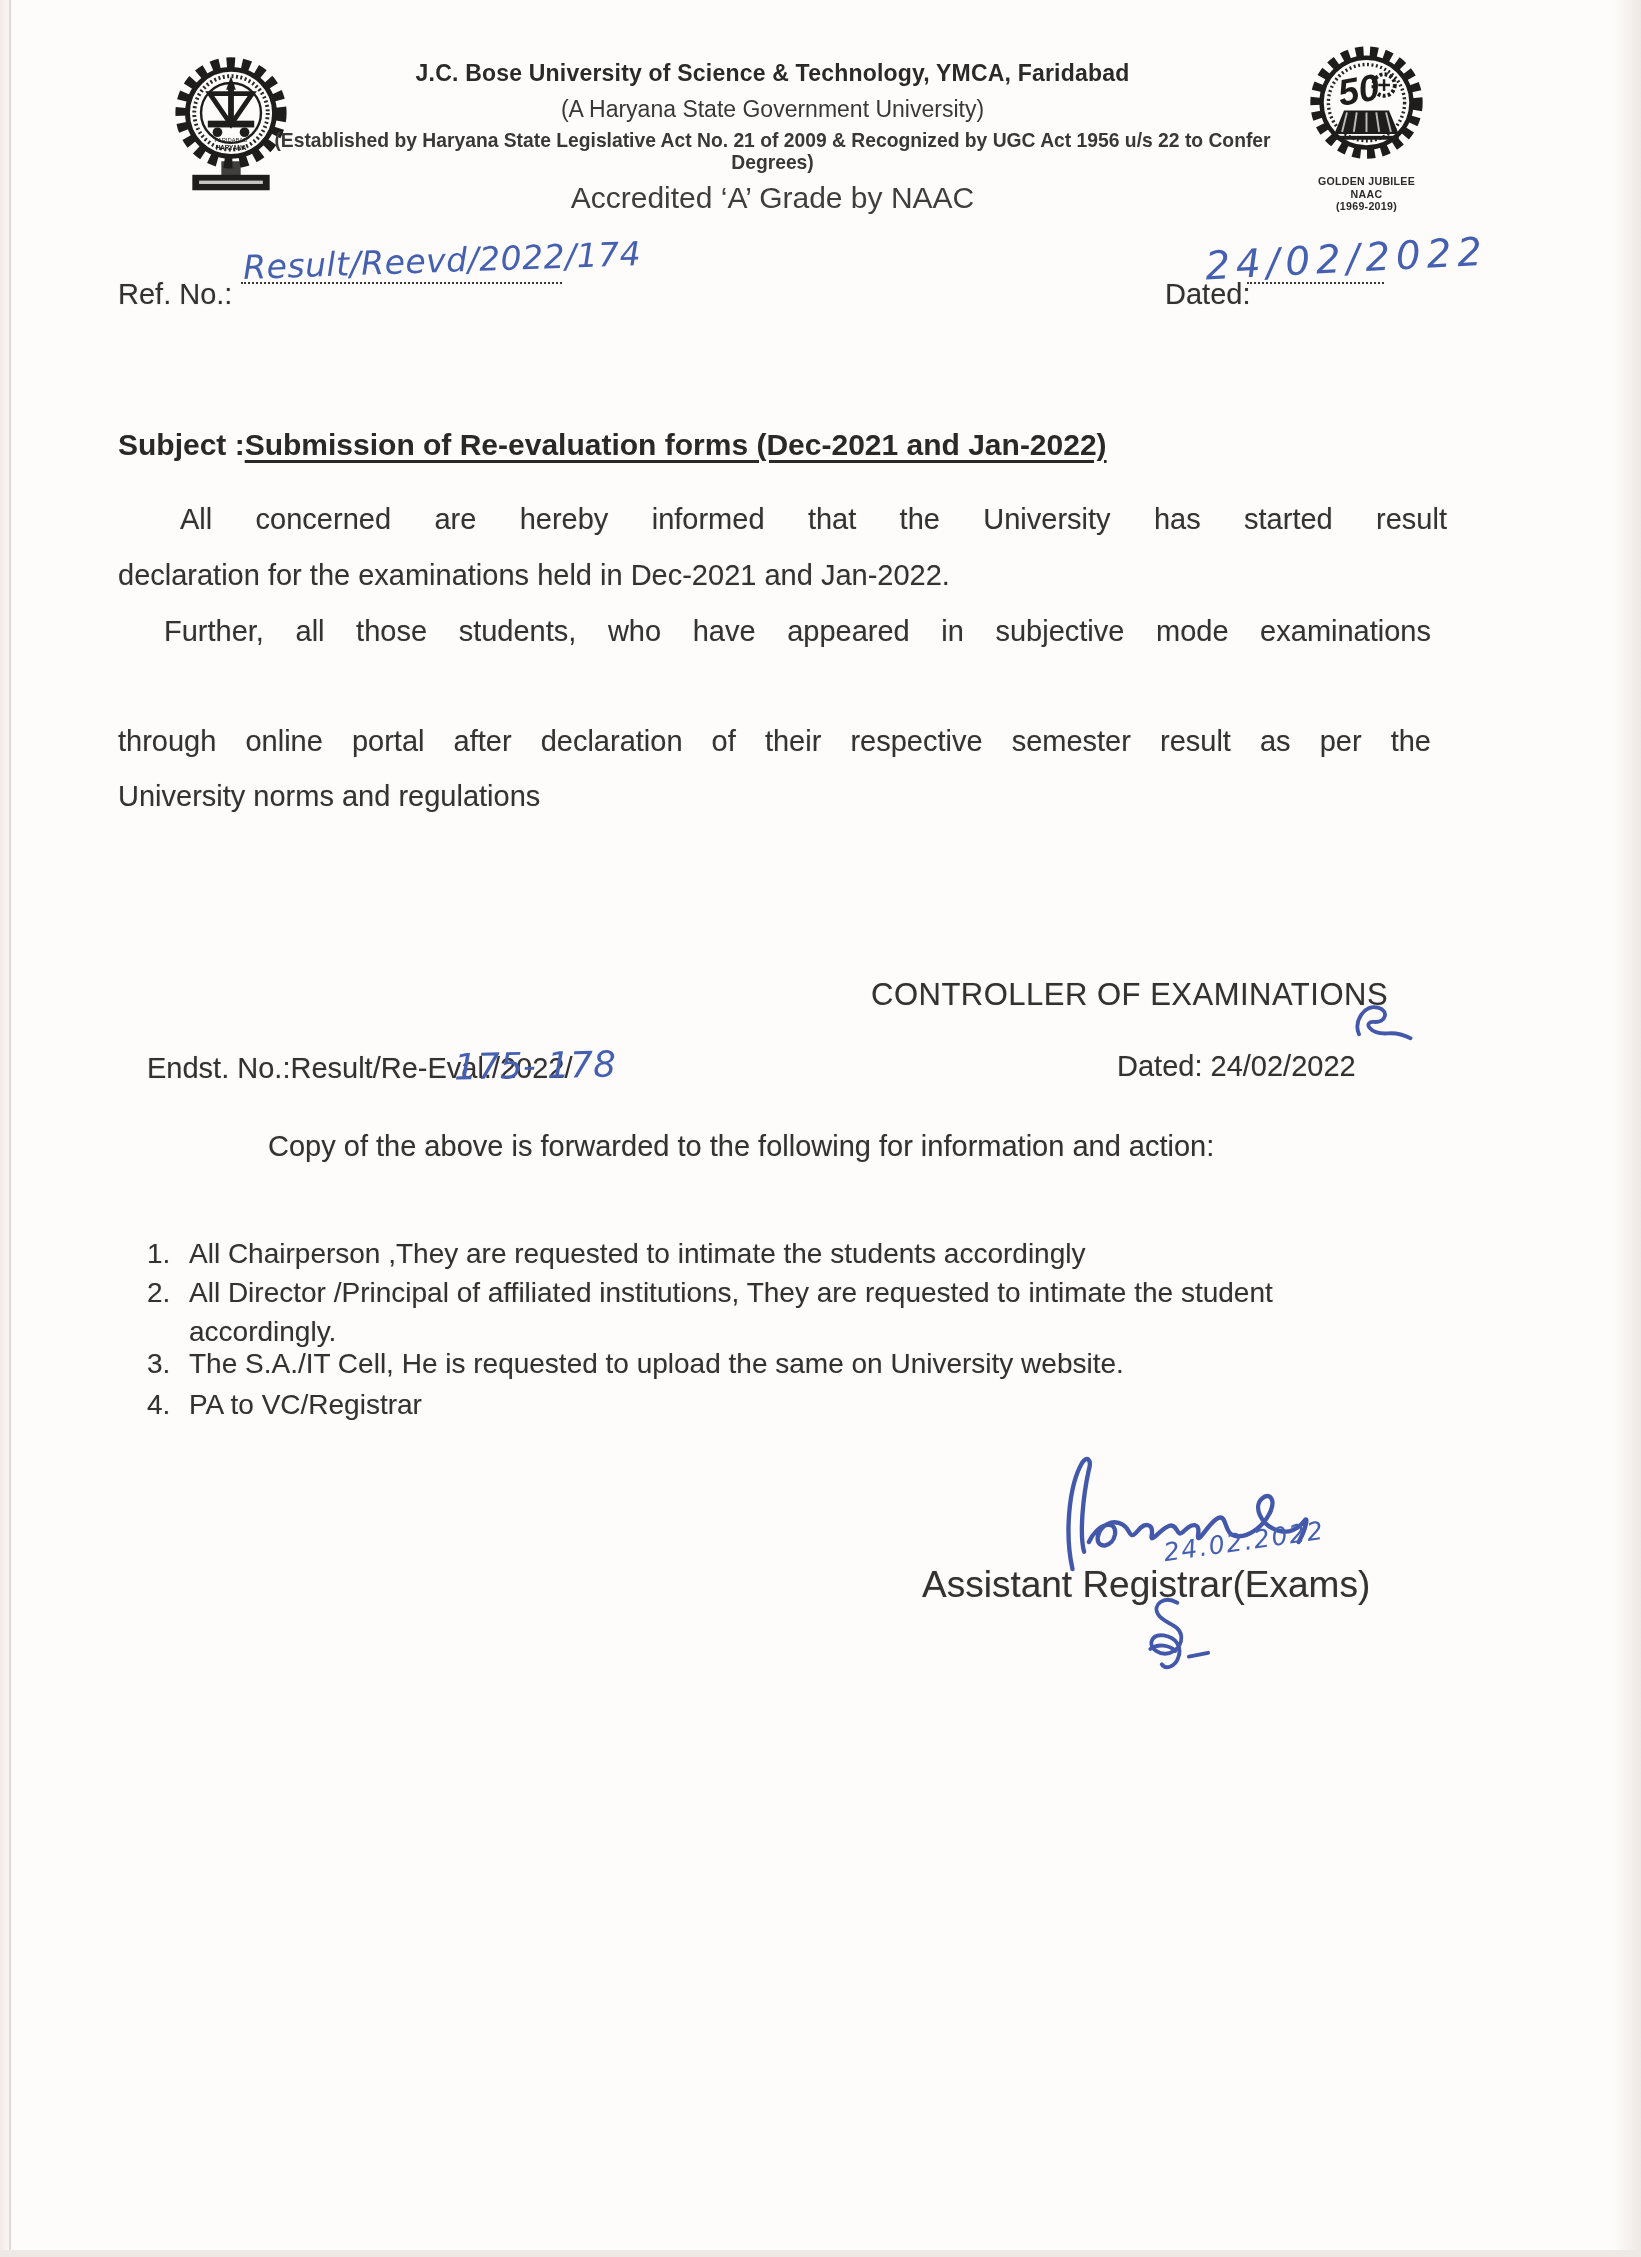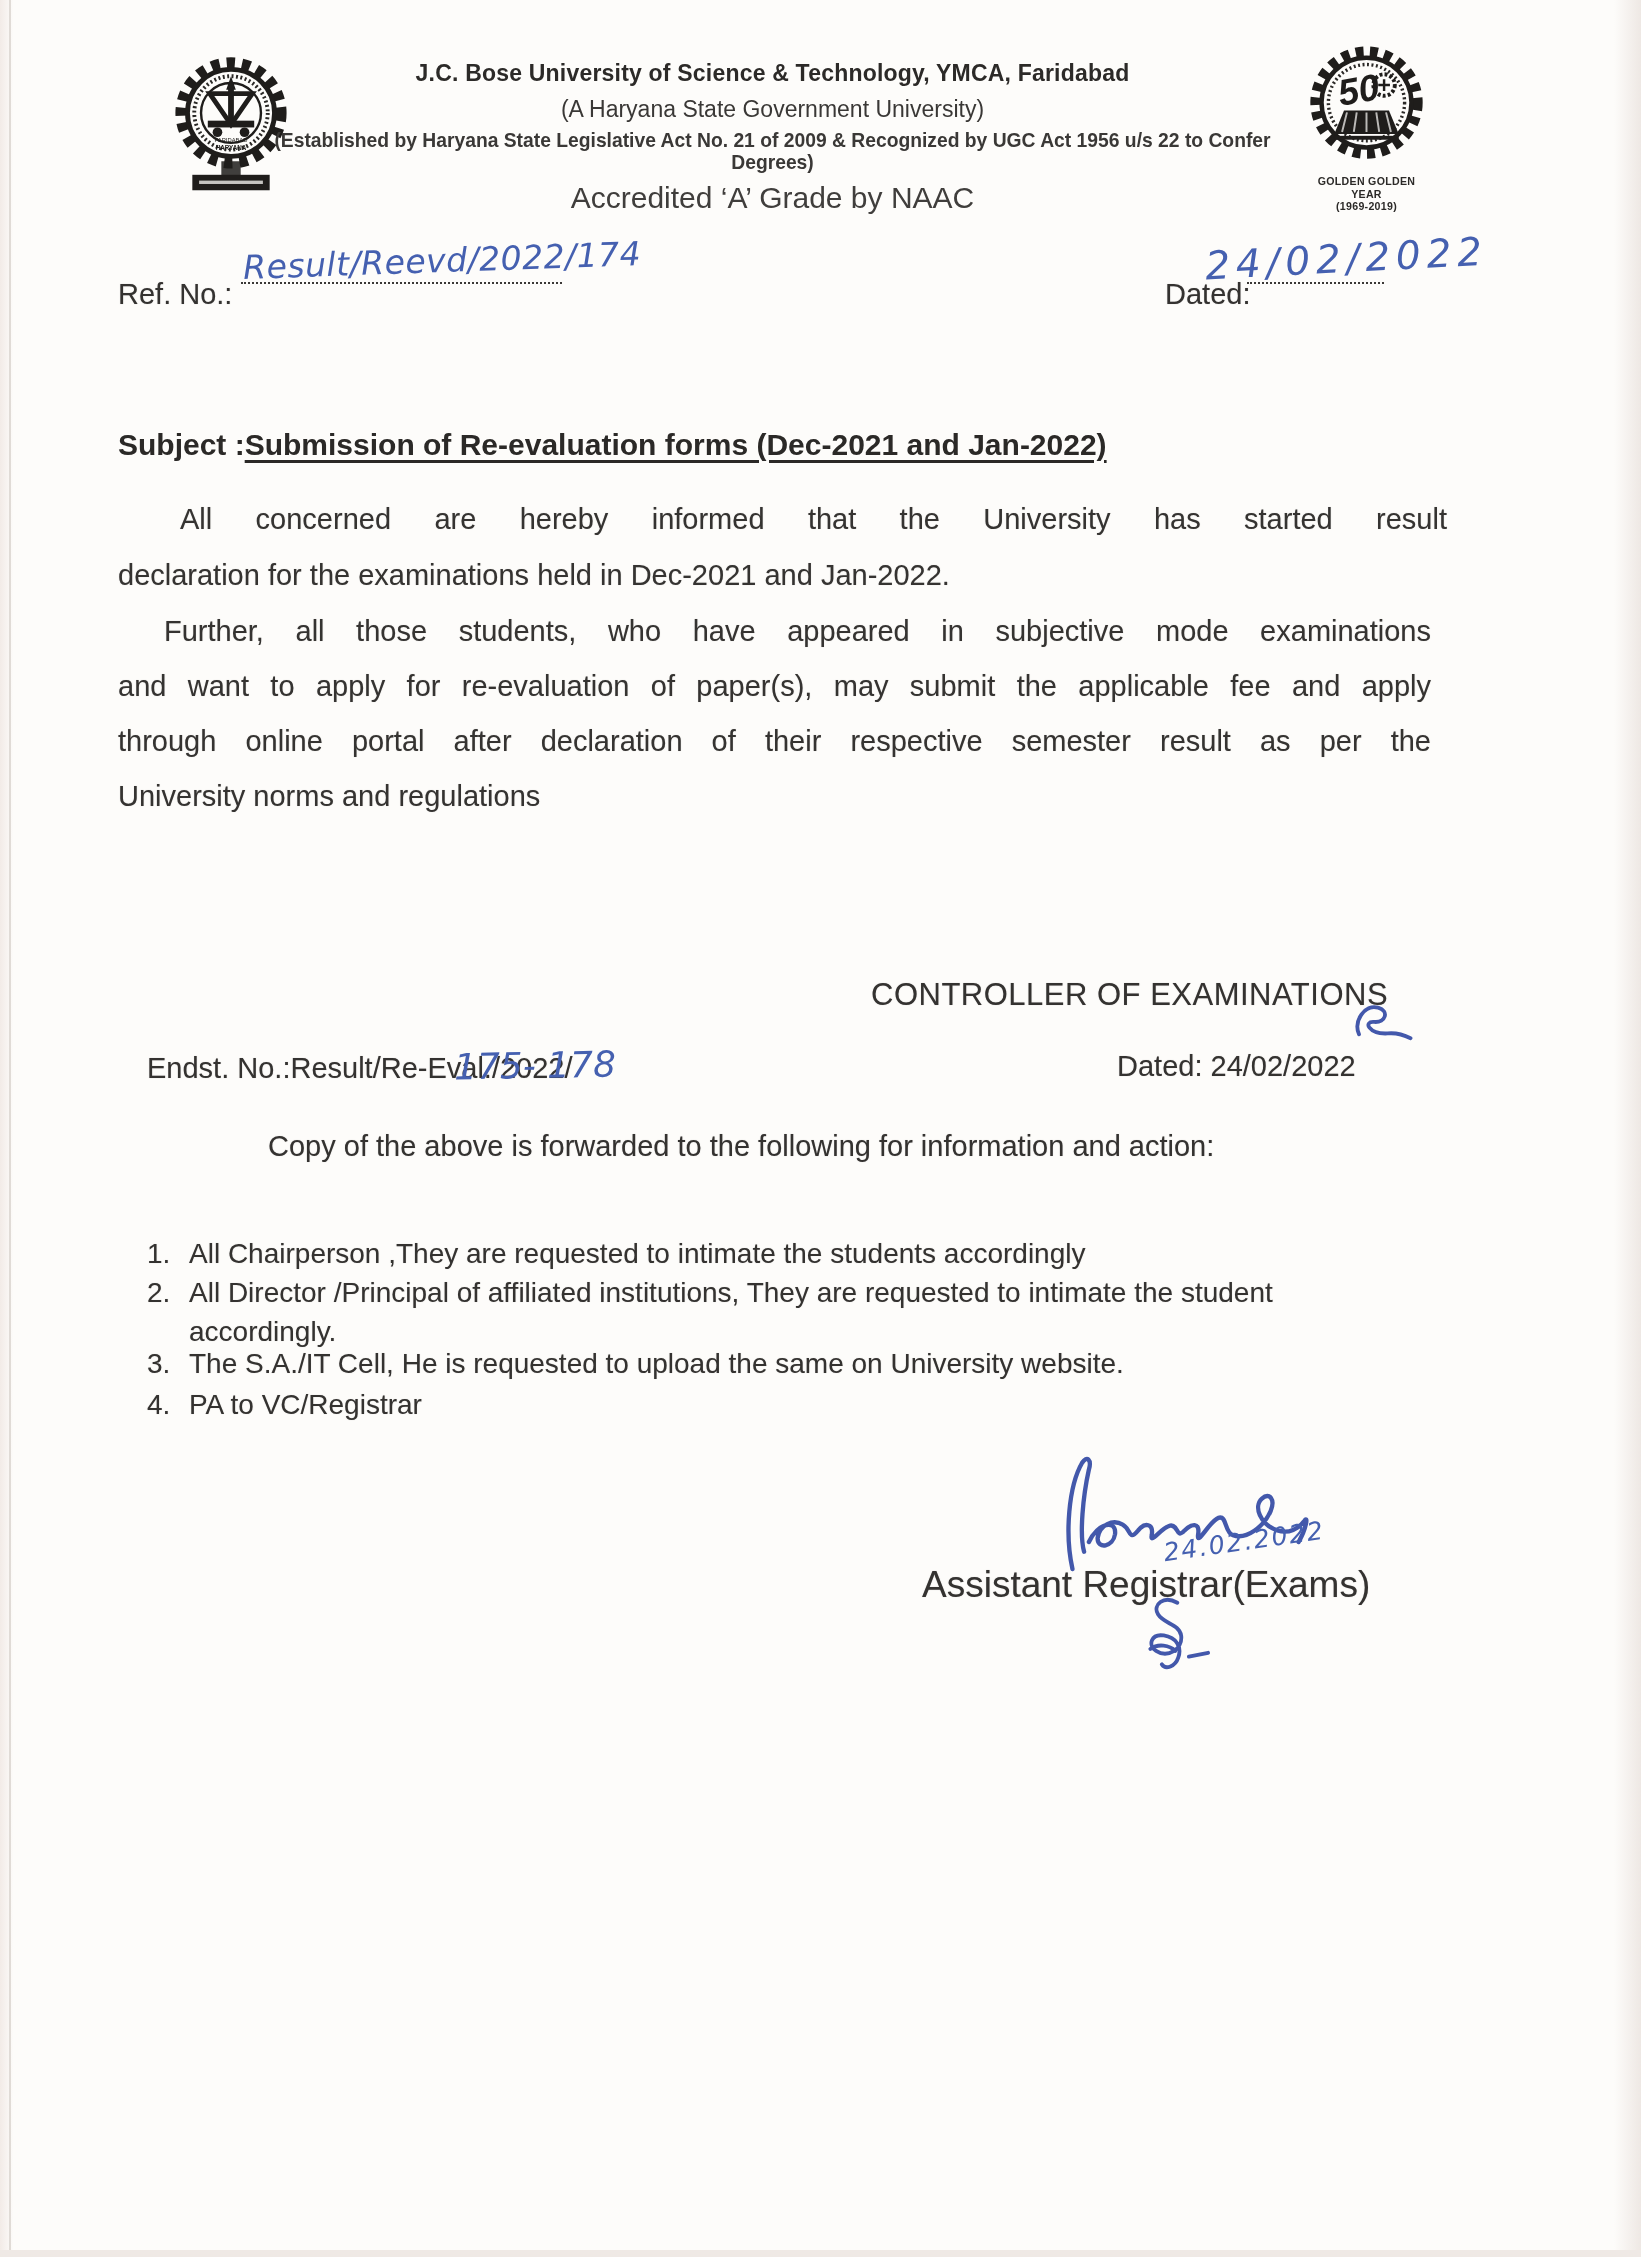--- a/index.html
+++ b/index.html
@@ -88,41 +88,40 @@
       <circle cx="65" cy="60" r="46" fill="#fdfcfa" stroke="#1f1d1b" stroke-width="4.5"></circle>
       <circle cx="65" cy="60" r="39" fill="none" stroke="#2a2826" stroke-width="3.5" stroke-dasharray="2 2.6"></circle>
       <text x="57" y="60" font-size="38" font-weight="bold" font-style="italic" text-anchor="middle" fill="#1f1d1b" transform="rotate(-10 57 48)">50</text>
       <circle cx="83" cy="42" r="11" fill="none" stroke="#1f1d1b" stroke-width="4" stroke-dasharray="3 2.2"></circle>
       <path d="M77,42 L89,42 M83,36 L83,48" stroke="#1f1d1b" stroke-width="2.5"></path>
       <polygon points="42,68 88,68 98,92 32,92" fill="#1f1d1b"></polygon>
       <path d="M45,70 L40,90 M55,70 L52,90 M65,70 L65,90 M75,70 L78,90 M85,70 L90,90" stroke="#fdfcfa" stroke-width="2" opacity=".7"></path>
       <rect x="32" y="94" width="66" height="4" fill="#1f1d1b"></rect>
     </svg>
     <div class="emblem-caption">
-      <div>GOLDEN GOLDEN YEAR</div>
+      <div>GOLDEN JUBILEE NAAC</div>
       <div>(1969-2019)</div>
     </div>
   </div>
 
   <div class="abs print lbl" style="left:118px;top:278px;">Ref. No.:</div>
   <div class="abs dotted" style="left:241px;top:249px;width:321px;"></div>
   <div class="abs hand" style="left:243px;top:241px;font-size:33px;transform:rotate(-2deg);letter-spacing:0.5px;">Result/Reevd/2022/174</div>
 
   <div class="abs print lbl" style="left:1165px;top:278px;">Dated:</div>
   <div class="abs dotted" style="left:1247px;top:249px;width:137px;"></div>
   <div class="abs hand" style="left:1205px;top:236px;font-size:39px;letter-spacing:5.8px;transform:rotate(-3deg);">24/02/2022</div>
 
   <div class="abs subject" style="left:118px;top:428px;">
     <span>Subject :</span><u>Submission of Re-evaluation forms (Dec-2021 and Jan-2022)</u>
   </div>
 
   <div class="abs pline" style="left:180px;top:503px;width:1267px;">All concerned are hereby informed that the University has started result</div>
   <div class="abs pline left" style="left:118px;top:559px;width:1313px;">declaration for the examinations held in Dec-2021 and Jan-2022.</div>
   <div class="abs pline" style="left:164px;top:615px;width:1267px;">Further, all those students, who have appeared in subjective mode examinations</div>
-  <div class="abs pline" style="left:118px;top:670px;width:1313px;">and want to apply for re-evaluation of paper(s), may submit the applicable fee and apply</div>
   <div class="abs pline" style="left:118px;top:725px;width:1313px;">through online portal after declaration of their respective semester result as per the</div>
   <div class="abs pline left" style="left:118px;top:780px;width:1313px;">University norms and regulations</div>
 
   <div class="abs print bold" style="left:871px;top:977px;font-size:31px;letter-spacing:0.5px;">CONTROLLER OF EXAMINATIONS</div>
   <div class="abs" style="left:1345px;top:1000px;width:70px;height:42px;">
     <svg viewBox="0 0 72 44" width="70" height="42">
       <path class="sig-stroke" stroke-width="4" d="M14,36 C8,22 20,4 34,8 C46,11 42,24 30,23 C18,22 24,36 44,35 C54,34 62,37 68,40"></path>
     </svg>
   </div>
 

